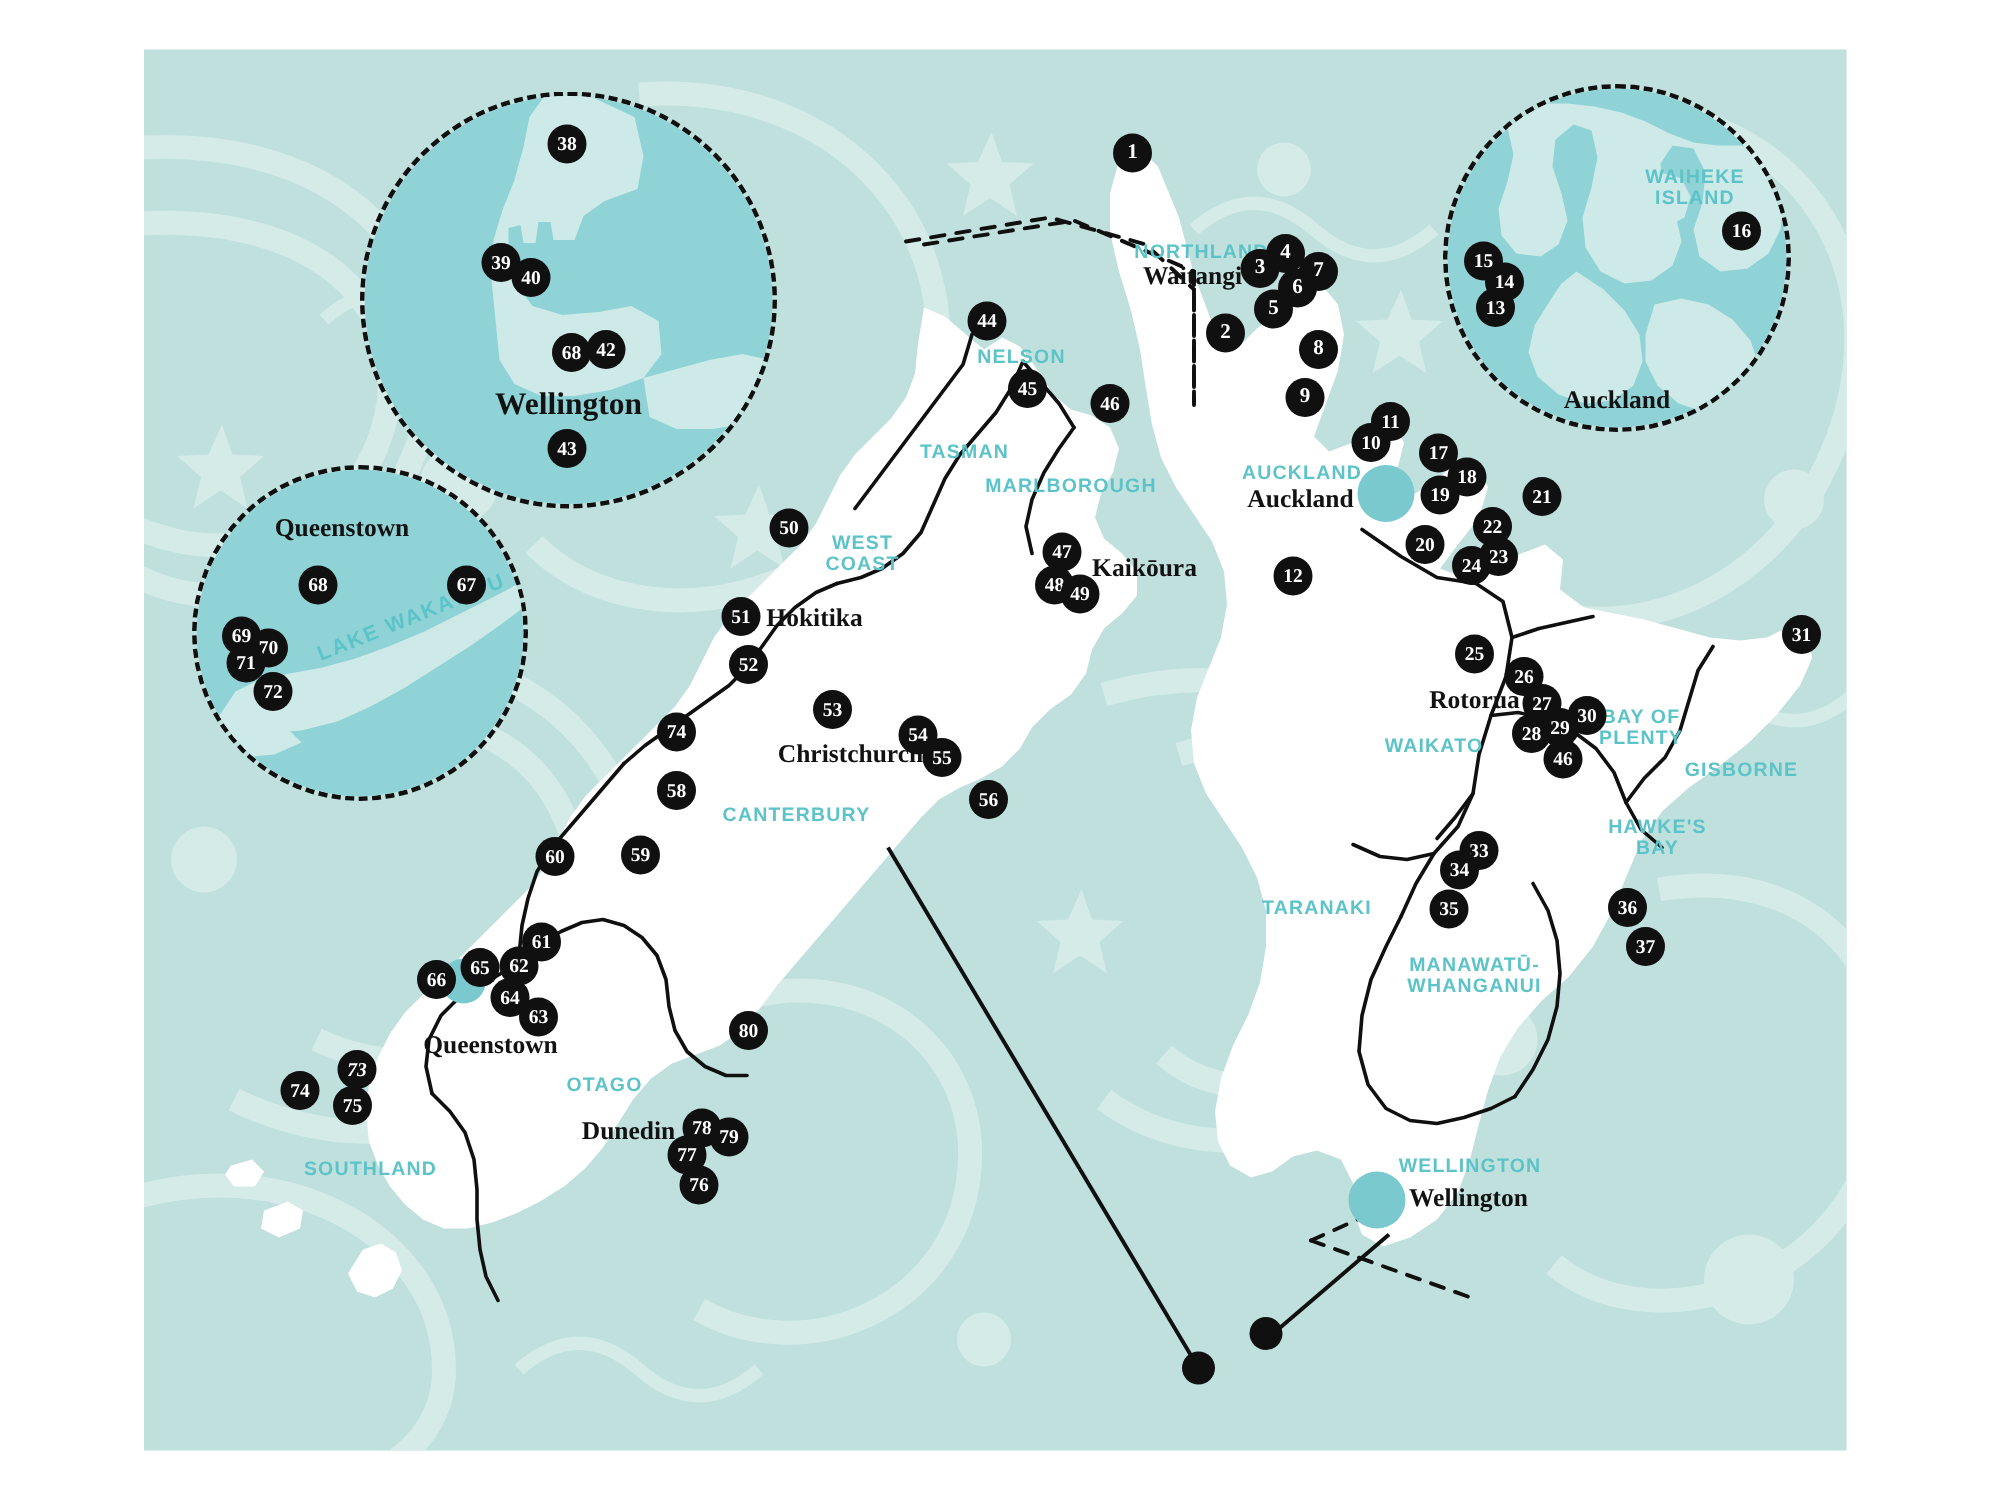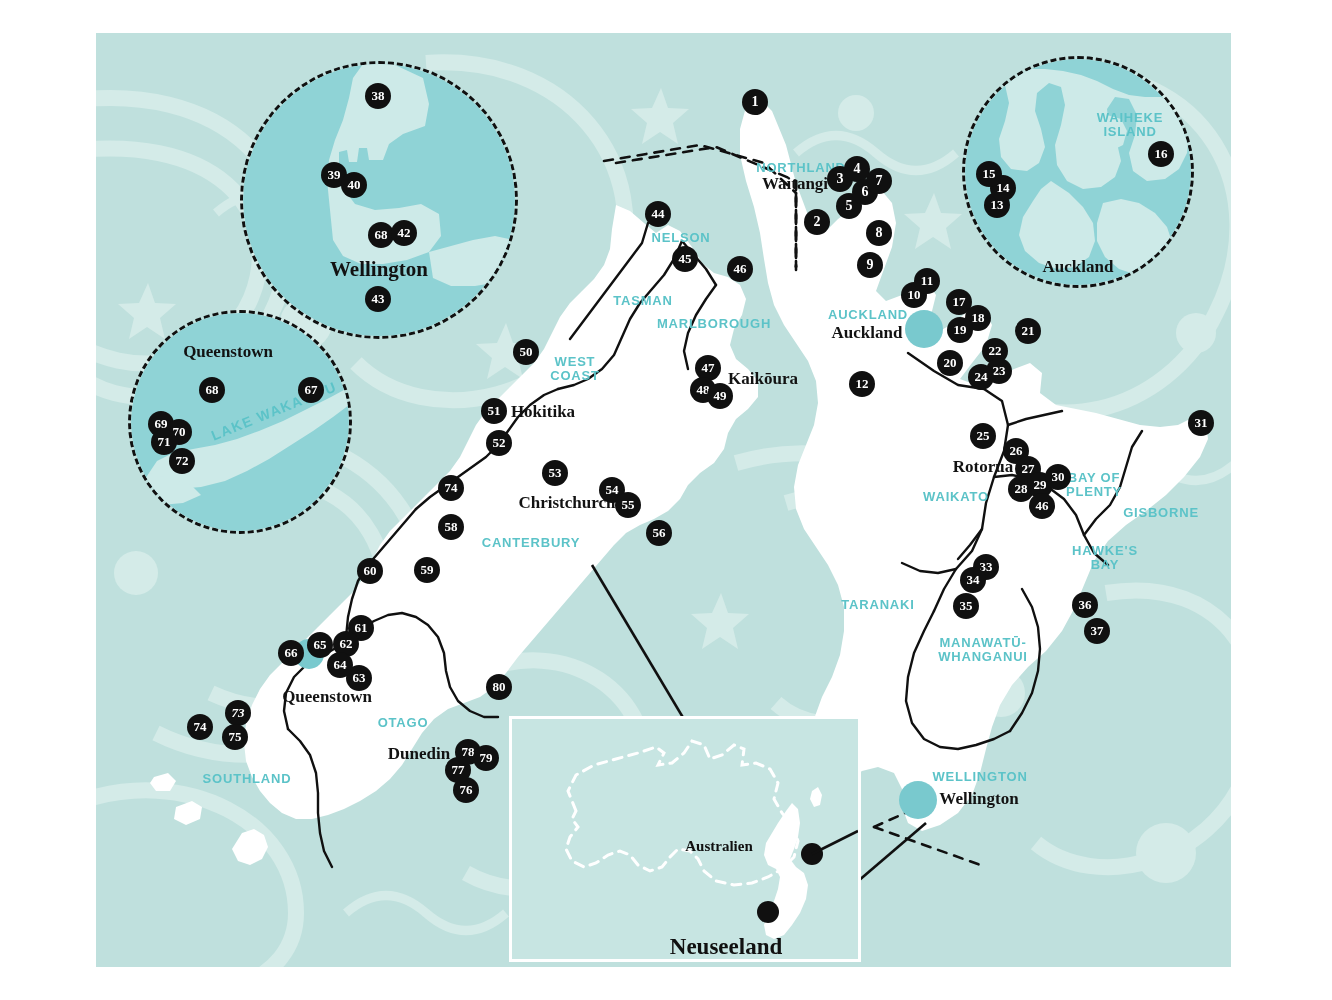--- a/index.html
+++ b/index.html
@@ -368,40 +368,15 @@
     <div class="pin w3" style="left:86px;top:428px;">72</div>
     <div class="pin w3" style="left:142px;top:680px;font-style:italic;">73</div>
     <div class="pin w3" style="left:104px;top:694px;">74</div>
     <div class="pin w3" style="left:139px;top:704px;">75</div>
     <div class="pin w3" style="left:370px;top:757px;">76</div>
     <div class="pin w3" style="left:362px;top:737px;">77</div>
     <div class="pin w3" style="left:372px;top:719px;">78</div>
     <div class="pin w3" style="left:390px;top:725px;">79</div>
     <div class="pin w3" style="left:403px;top:654px;">80</div>
 
-    <div id="locator">
-      <svg width="346" height="240" viewBox="0 0 346 240">
-        <path fill="none" stroke="#ffffff" stroke-width="3" stroke-dasharray="9 7" stroke-linecap="round" d="
-          M64,92 L56,72 L64,56 L82,46 L104,40 L126,34 L144,28 L152,34 L146,46
-          L160,44 L172,34 L180,22 L192,26 L198,40 L210,36 L222,26 L232,30
-          L230,46 L244,44 L258,50 L266,64 L262,80 L270,94 L280,106 L286,122
-          L282,138 L270,150 L256,158 L240,164 L222,166 L204,162 L192,152
-          L186,140 L178,132 L166,130 L158,138 L150,148 L138,152 L126,146
-          L118,136 L108,132 L96,136 L84,144 L72,148 L60,142 L54,130 L58,118
-          L66,108 L60,100 Z"></path>
-        <path fill="#ffffff" d="
-          M274,92 L280,84 L286,90 L288,104 L286,118 L282,130 L278,140 L284,148
-          L292,154 L296,166 L294,180 L288,194 L280,206 L272,216 L262,220
-          L254,216 L252,206 L256,194 L262,182 L266,170 L268,158 L264,150
-          L256,146 L252,136 L254,124 L260,114 L266,104 Z
-          M300,72 L306,68 L310,76 L308,86 L302,88 L298,80 Z"></path>
-        <g fill="#101010">
-          <circle cx="256" cy="193" r="11"></circle>
-          <circle cx="300" cy="135" r="11"></circle>
-        </g>
-        <path fill="none" stroke="#101010" stroke-width="2.6" d="M300,135 L346,112"></path>
-      </svg>
-      <div class="loclabel" style="left:207px;top:127px;font-size:15px;">Australien</div>
-      <div class="loclabel" style="left:214px;top:228px;font-size:23px;">Neuseeland</div>
-    </div>
 
   </div>
 </div>
 
 </body></html>

